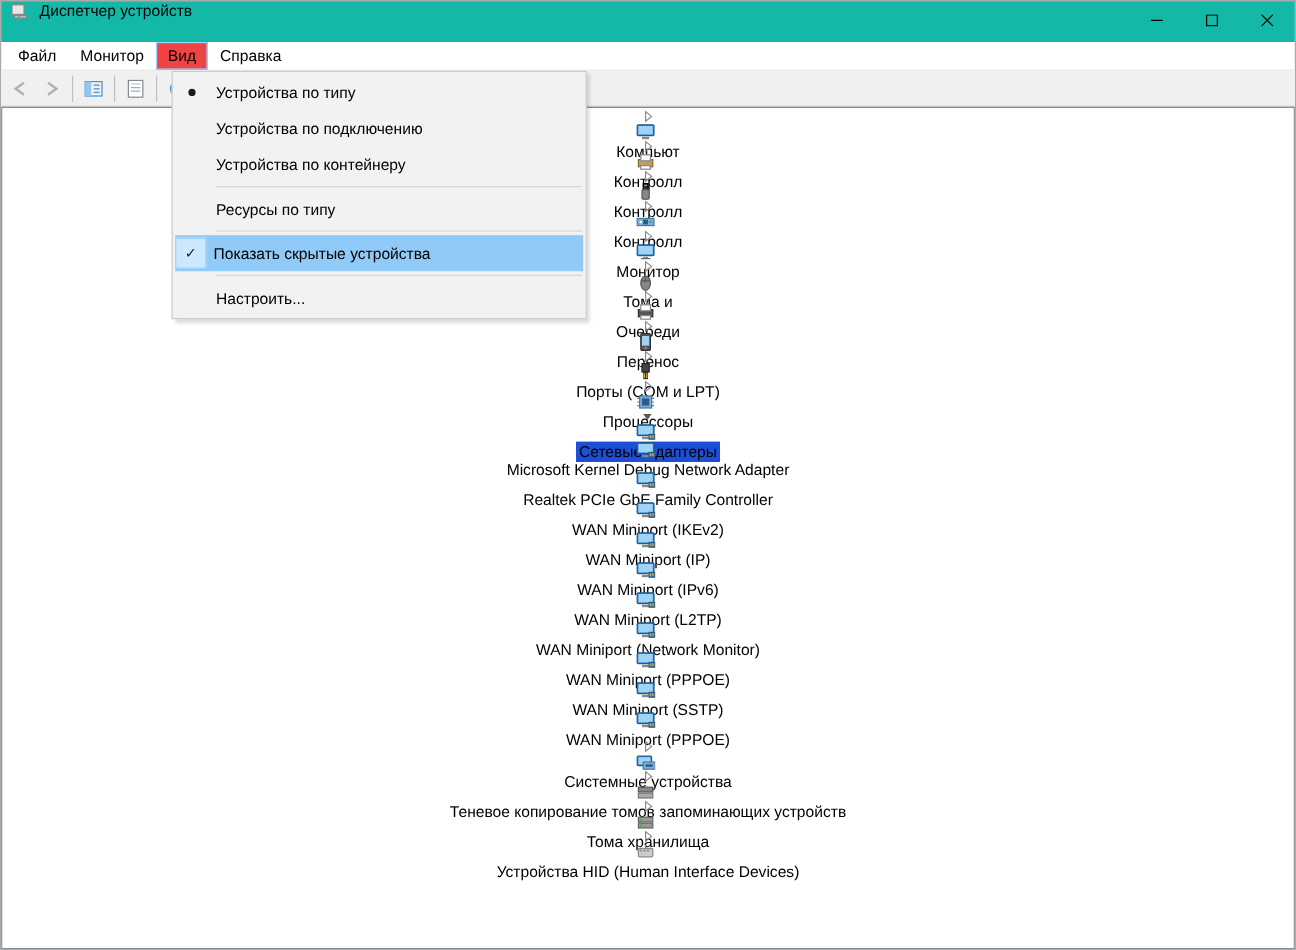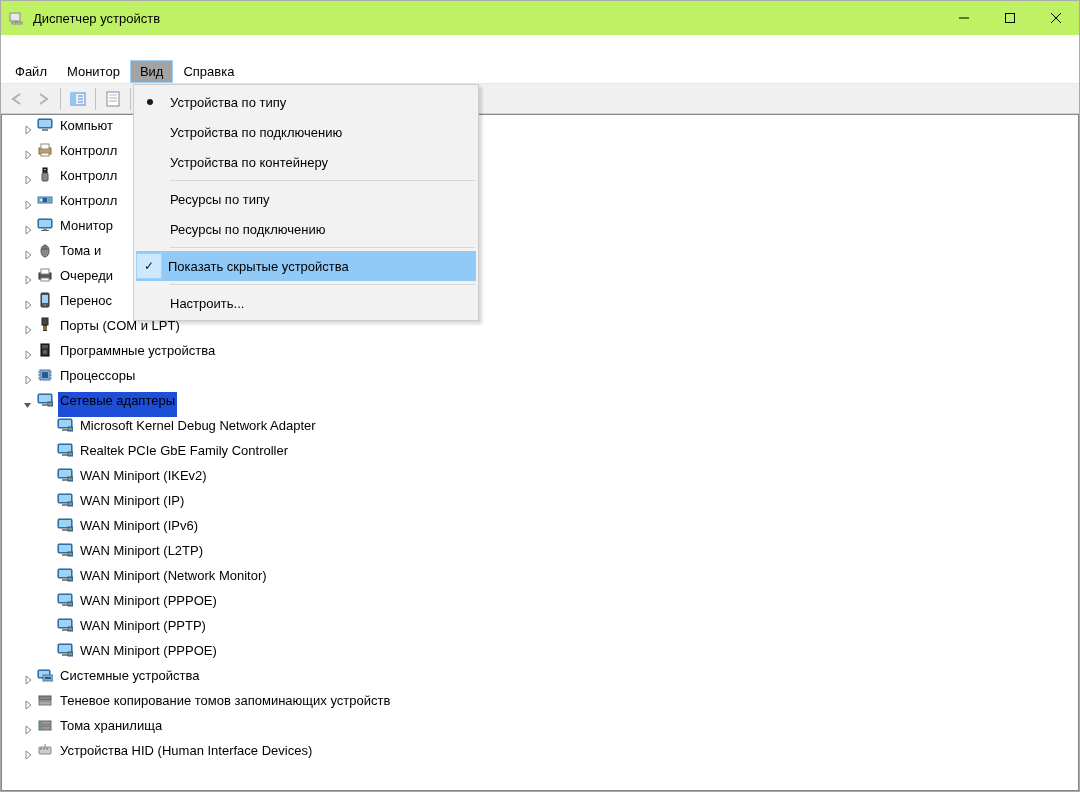--- a/index.html
+++ b/index.html
@@ -9,50 +9,49 @@
   background: #fff;
   width: 1080px;
   height: 792px;
   overflow: hidden;
   position: relative;
 }
 .window { width: 100%; height: 100%; display: flex; flex-direction: column; border: 1px solid #aaa; }
 .titlebar {
   height: 34px;
   display: flex;
-  align-items: center;
+  align-items: flex-start;
   padding: 0 0 0 8px;
-  background: #bef264;
+  background: #14b8a6;
 }
 .titlebar .app-icon { width: 16px; height: 16px; margin-right: 8px; }
 .titlebar .title { font-size: 13px; color: #000; flex: 1; }
 .titlebar .win-controls { display: flex; }
 .titlebar .win-btn {
   width: 46px; height: 32px; display: flex; align-items: center; justify-content: center;
   font-family: "Segoe MDL2 Assets", "Segoe UI Symbol", sans-serif;
   font-size: 10px; cursor: default;
 }
 .menubar {
   height: 24px;
   display: flex;
   align-items: stretch;
   padding: 0 4px;
   font-size: 13px;
   border-bottom: 1px solid #e8e8e8;
   position: relative;
-  margin-top: 25px;
 }
 .menubar .menu-item {
   padding: 0 10px;
   display: flex;
   align-items: center;
   cursor: default;
 }
 .menubar .menu-item.active {
-  background: #a3a3a3;
+  background: #ef4444;
   border: 1px solid #99d1ff;
   padding: 0 9px;
 }
 .dropdown {
   position: absolute;
   top: 24px;
   left: 0;
   background: #f2f2f2;
   border: 1px solid #ccc;
   box-shadow: 3px 3px 3px rgba(0,0,0,0.15);
@@ -104,21 +103,23 @@
   flex: 1;
   background: #fff;
   overflow-y: scroll;
   overflow-x: auto;
   padding: 2px 0;
   font-size: 13px;
 }
 .tree-row {
   height: 25px;
   display: flex;
+  align-items: center;
   white-space: nowrap;
+  flex-direction: column;
 }
 .tree-row.selected .label {
   background: #1d4ed8;
 }
 .tree-row .expander {
   width: 16px; text-align: center; color: #6b6b6b; font-size: 10px; cursor: default;
   display: inline-flex; align-items: center; justify-content: center;
 }
 .tree-row .node-icon {
   width: 18px; height: 16px; margin-right: 4px; display: inline-flex; align-items: center; justify-content: center;
@@ -174,43 +175,39 @@
       </div>
     </div>
   </div>
 
   <div class="menubar">
     <div class="menu-item">Файл</div>
     <div class="menu-item">Монитор</div>
     <div class="menu-item active" id="menu-view">
       <span>Вид</span>
 
-      <div class="dropdown" style="left: 132px;">
+      <div class="dropdown" style="left: 142px;">
         <div class="dd-item">
           <span class="dd-icon-slot">
               <span class="dd-radio"></span>
             </span>
           <span>Устройства по типу</span>
         </div>
         <div class="dd-item">
           <span class="dd-icon-slot"></span>
           <span>Устройства по подключению</span>
         </div>
         <div class="dd-item">
           <span class="dd-icon-slot"></span>
           <span>Устройства по контейнеру</span>
         </div>
         <div class="dd-sep"></div>
         <div class="dd-item">
           <span class="dd-icon-slot"></span>
           <span>Ресурсы по типу</span>
-        </div>
-        <div class="dd-item">
-          <span class="dd-icon-slot"></span>
-          <span>Ресурсы по подключению</span>
         </div>
         <div class="dd-sep"></div>
         <div class="dd-item highlighted">
           <span class="dd-icon-slot">
               <span class="dd-check">✓</span>
             </span>
           <span>Показать скрытые устройства</span>
         </div>
         <div class="dd-sep"></div>
         <div class="dd-item">
@@ -412,36 +409,20 @@
         </div>
         <div class="tree-row">
           <span class="indent" style="width:18px"></span>
           <span class="expander">
             <svg width="10" height="10">
               <path d="M3 1 L8 5 L3 9 Z" fill="none" stroke="#888"></path>
             </svg>
           </span>
           <span class="node-icon">
             <svg width="16" height="16" viewBox="0 0 16 16">
-              <rect x="4" y="2" width="8" height="12" fill="#333" stroke="#000"></rect>
-              <rect x="5" y="3" width="6" height="3" fill="#555"></rect>
-              <circle cx="8" cy="10" r="2" fill="#666"></circle>
-            </svg>
-          </span>
-          <span class="label">Программные устройства</span>
-        </div>
-        <div class="tree-row">
-          <span class="indent" style="width:18px"></span>
-          <span class="expander">
-            <svg width="10" height="10">
-              <path d="M3 1 L8 5 L3 9 Z" fill="none" stroke="#888"></path>
-            </svg>
-          </span>
-          <span class="node-icon">
-            <svg width="16" height="16" viewBox="0 0 16 16">
               <rect x="3" y="3" width="10" height="10" fill="#7faed4" stroke="#4a7aa0"></rect>
               <rect x="5" y="5" width="6" height="6" fill="#2a5a8a"></rect>
               <line x1="1" y1="5" x2="3" y2="5" stroke="#4a7aa0"></line>
               <line x1="1" y1="8" x2="3" y2="8" stroke="#4a7aa0"></line>
               <line x1="1" y1="11" x2="3" y2="11" stroke="#4a7aa0"></line>
               <line x1="13" y1="5" x2="15" y2="5" stroke="#4a7aa0"></line>
               <line x1="13" y1="8" x2="15" y2="8" stroke="#4a7aa0"></line>
               <line x1="13" y1="11" x2="15" y2="11" stroke="#4a7aa0"></line>
             </svg>
           </span>
@@ -592,21 +573,21 @@
           <span class="node-icon">
             <svg width="16" height="16" viewBox="0 0 16 16">
               <rect x="1" y="2" width="14" height="9" rx="1" fill="#3b82c4" stroke="#1e5a8e"></rect>
               <rect x="2" y="3" width="12" height="7" fill="#9fd3f5"></rect>
               <rect x="5" y="12" width="6" height="2" fill="#888"></rect>
               <rect x="11" y="10" width="5" height="4" fill="#4a7aa0" stroke="#2a5a8a"></rect>
               <line x1="12" y1="11" x2="12" y2="13" stroke="#d4af37"></line>
               <line x1="14" y1="11" x2="14" y2="13" stroke="#d4af37"></line>
             </svg>
           </span>
-          <span class="label">WAN Miniport (PPTP)</span>
+          <span class="label">WAN Miniport (SSTP)</span>
         </div>
         <div class="tree-row">
           <span class="indent" style="width:38px"></span>
           <span class="expander"></span>
           <span class="node-icon">
             <svg width="16" height="16" viewBox="0 0 16 16">
               <rect x="1" y="2" width="14" height="9" rx="1" fill="#3b82c4" stroke="#1e5a8e"></rect>
               <rect x="2" y="3" width="12" height="7" fill="#9fd3f5"></rect>
               <rect x="5" y="12" width="6" height="2" fill="#888"></rect>
               <rect x="11" y="10" width="5" height="4" fill="#4a7aa0" stroke="#2a5a8a"></rect>

